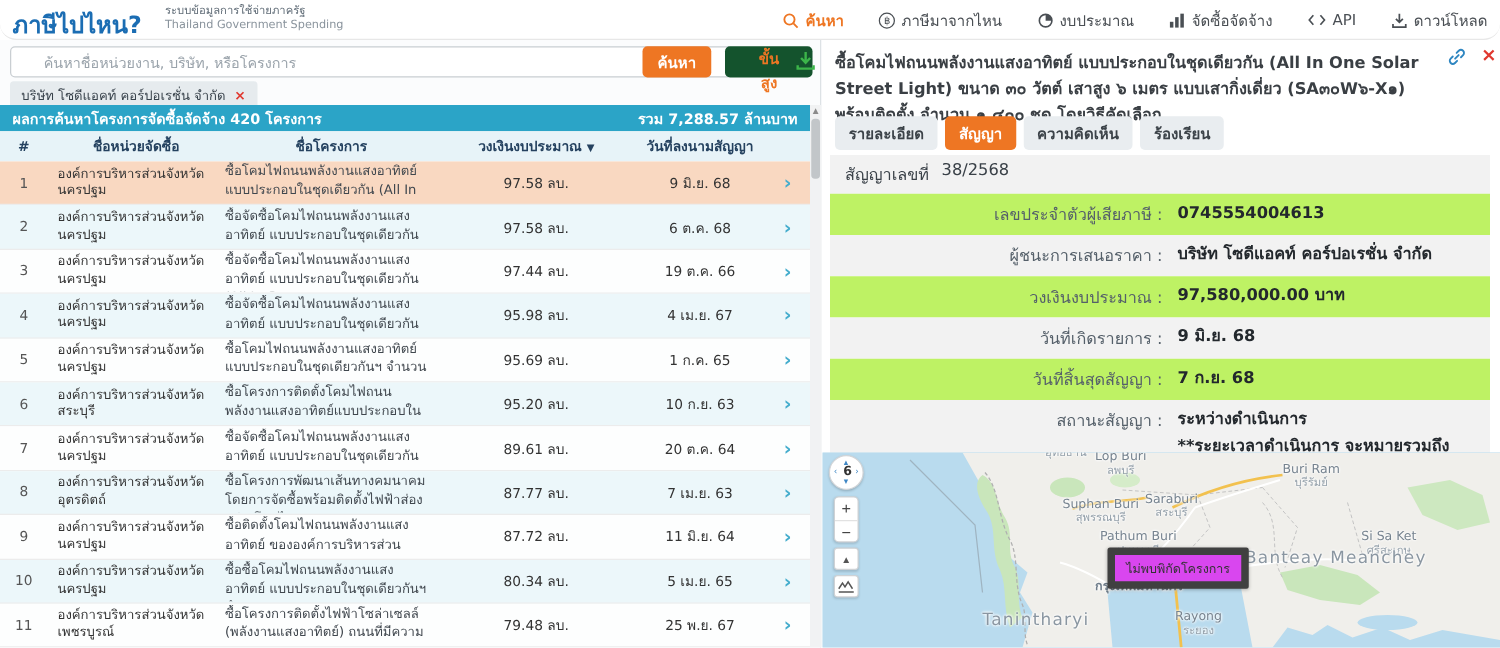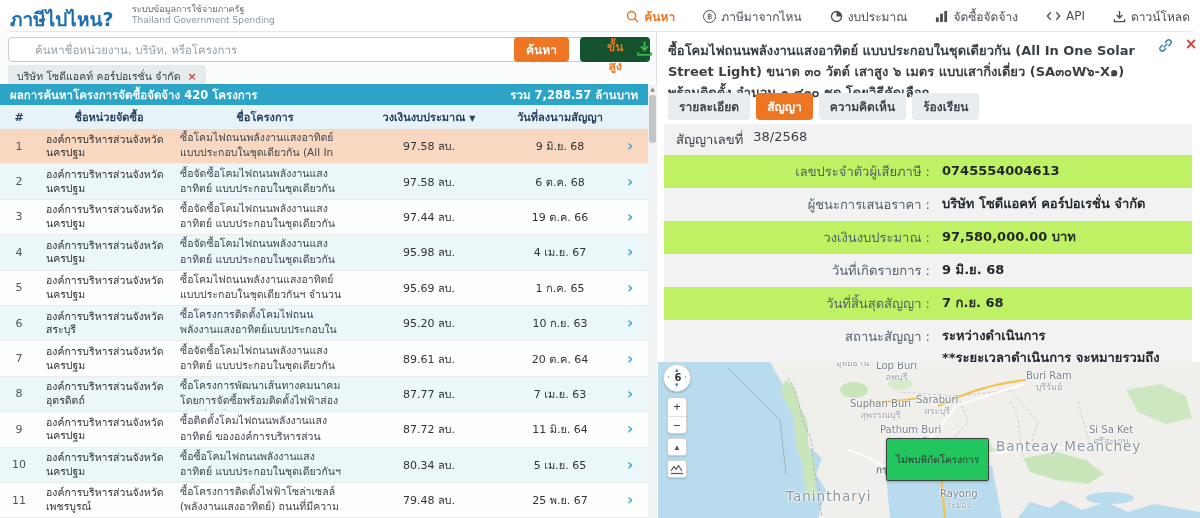--- a/index.html
+++ b/index.html
@@ -92,22 +92,22 @@
 
   
   #map { position:absolute; top:330px; left:0; width:598px; height:156px; overflow:hidden; background:#b9dbee; }
   #map svg.base { position:absolute; top:0; left:0; }
   .mlabel { position:absolute; text-align:center; color:#76838f; line-height:1.2;
     text-shadow:0 0 2px #fff,0 0 2px #fff,0 0 3px #fff; pointer-events:none; white-space:nowrap; }
   .mlabel .en { font-size:10px; }
   .mlabel .th2 { font-size:9px; color:#94a0aa; }
   .mlabel.big { font-size:13.5px; letter-spacing:1px; color:#8a96a1; }
   .mlabel.city { font-size:10px; font-weight:bold; color:#6e7c89; }
-  #map-tooltip { position:absolute; left:228px; top:76px; background:#22c55e; border:1px solid #404040;
-    border-radius:2px; padding:13px 9px; font-size:10px; color:#333; box-shadow:0 1px 3px rgba(0,0,0,.25); }
+  #map-tooltip { position:absolute; left:228px; top:76px; background:#d946ef; border:6px solid #404040;
+    border-radius:2px; padding:3px 9px; font-size:10px; color:#333; box-shadow:0 1px 3px rgba(0,0,0,.25); }
 
   #compass { position:absolute; left:5px; top:2px; width:28px; height:28px; background:#fff; border:1px solid #d2d5d8;
     border-radius:50%; box-shadow:0 1px 2px rgba(0,0,0,.2); cursor:pointer; }
   #compass .z { position:absolute; left:0; top:7px; width:28px; text-align:center; font-size:10px; font-weight:bold; color:#333; }
   #compass .n { position:absolute; font-size:7px; color:#3f87c5; line-height:1; }
   #zoombox { position:absolute; left:9px; top:35px; width:20px; height:37px; background:#fff;
     border:1px solid #cfd2d5; border-radius:4px; box-shadow:0 1px 2px rgba(0,0,0,.15); }
   #zoombox button { display:block; width:18px; height:18px; background:none; border:none; font-size:13px;
     color:#444; cursor:pointer; line-height:16px; padding:0; }
   #zoombox .zo { border-top:1px solid #e2e2e2; }

